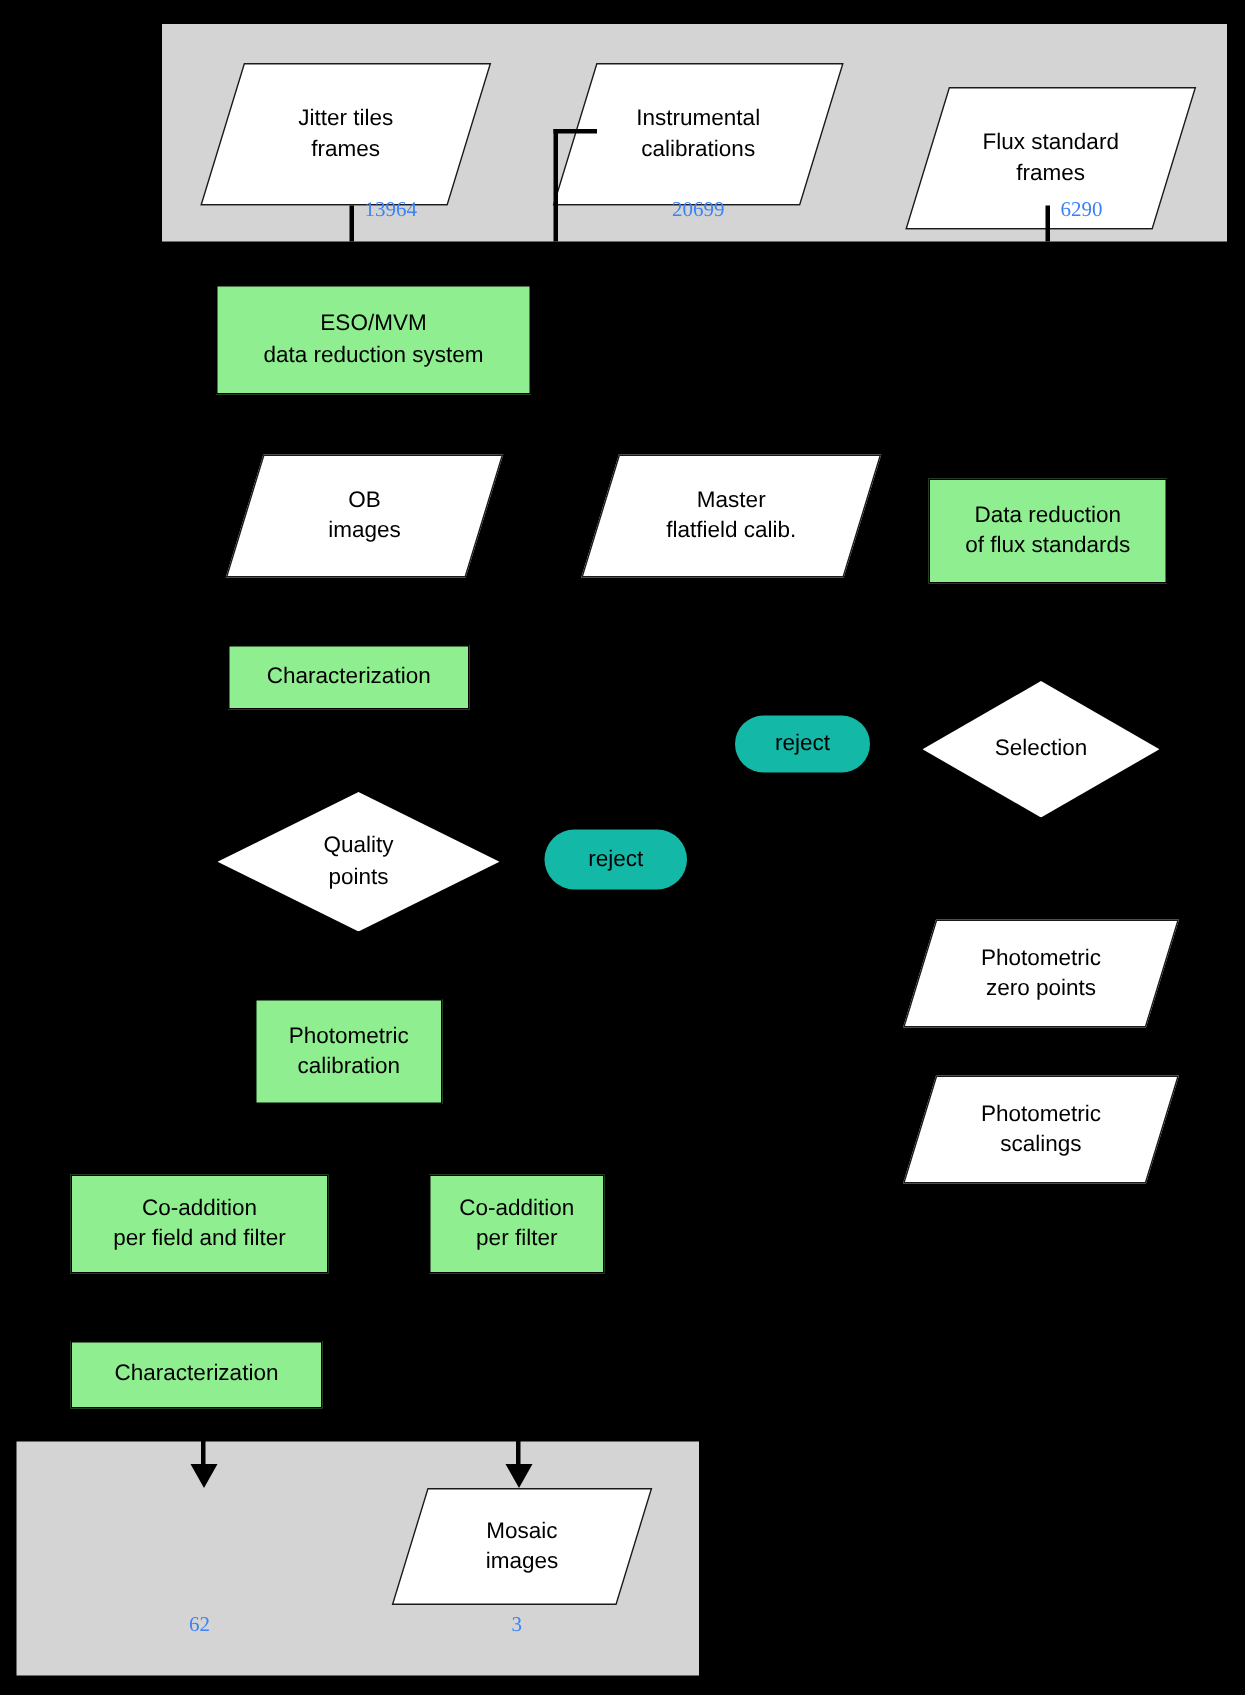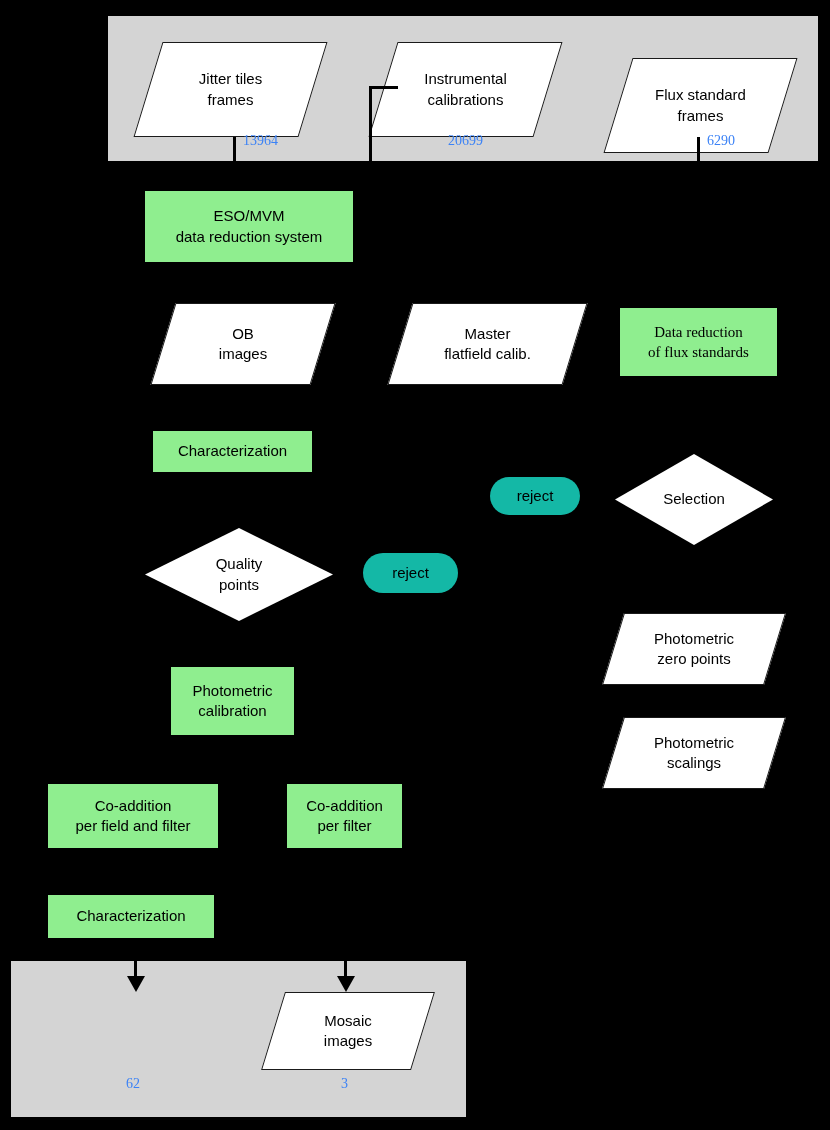--- a/index.html
+++ b/index.html
@@ -149,21 +149,21 @@
   </div>
 
   <div class="node para" style="left:400px; top:303px; width:175px; height:82px;">
     <span class="para-shape"></span>
     <span class="para-label">
       <span>Master</span><br>
       <span>flatfield calib.</span>
     </span>
   </div>
 
-  <div class="node proc" style="left:619px; top:307px; width:159px; height:70px;font-family:Liberation Serif, serif;">
+  <div class="node proc" style="left:619px; top:319px; width:159px; height:70px;">
     <span>
       <span>Data reduction</span><br>
       <span>of flux standards</span>
     </span>
   </div>
 
   <div class="node proc" style="left:152px; top:430px; width:161px; height:43px;">
     <span>Characterization</span>
   </div>
 

